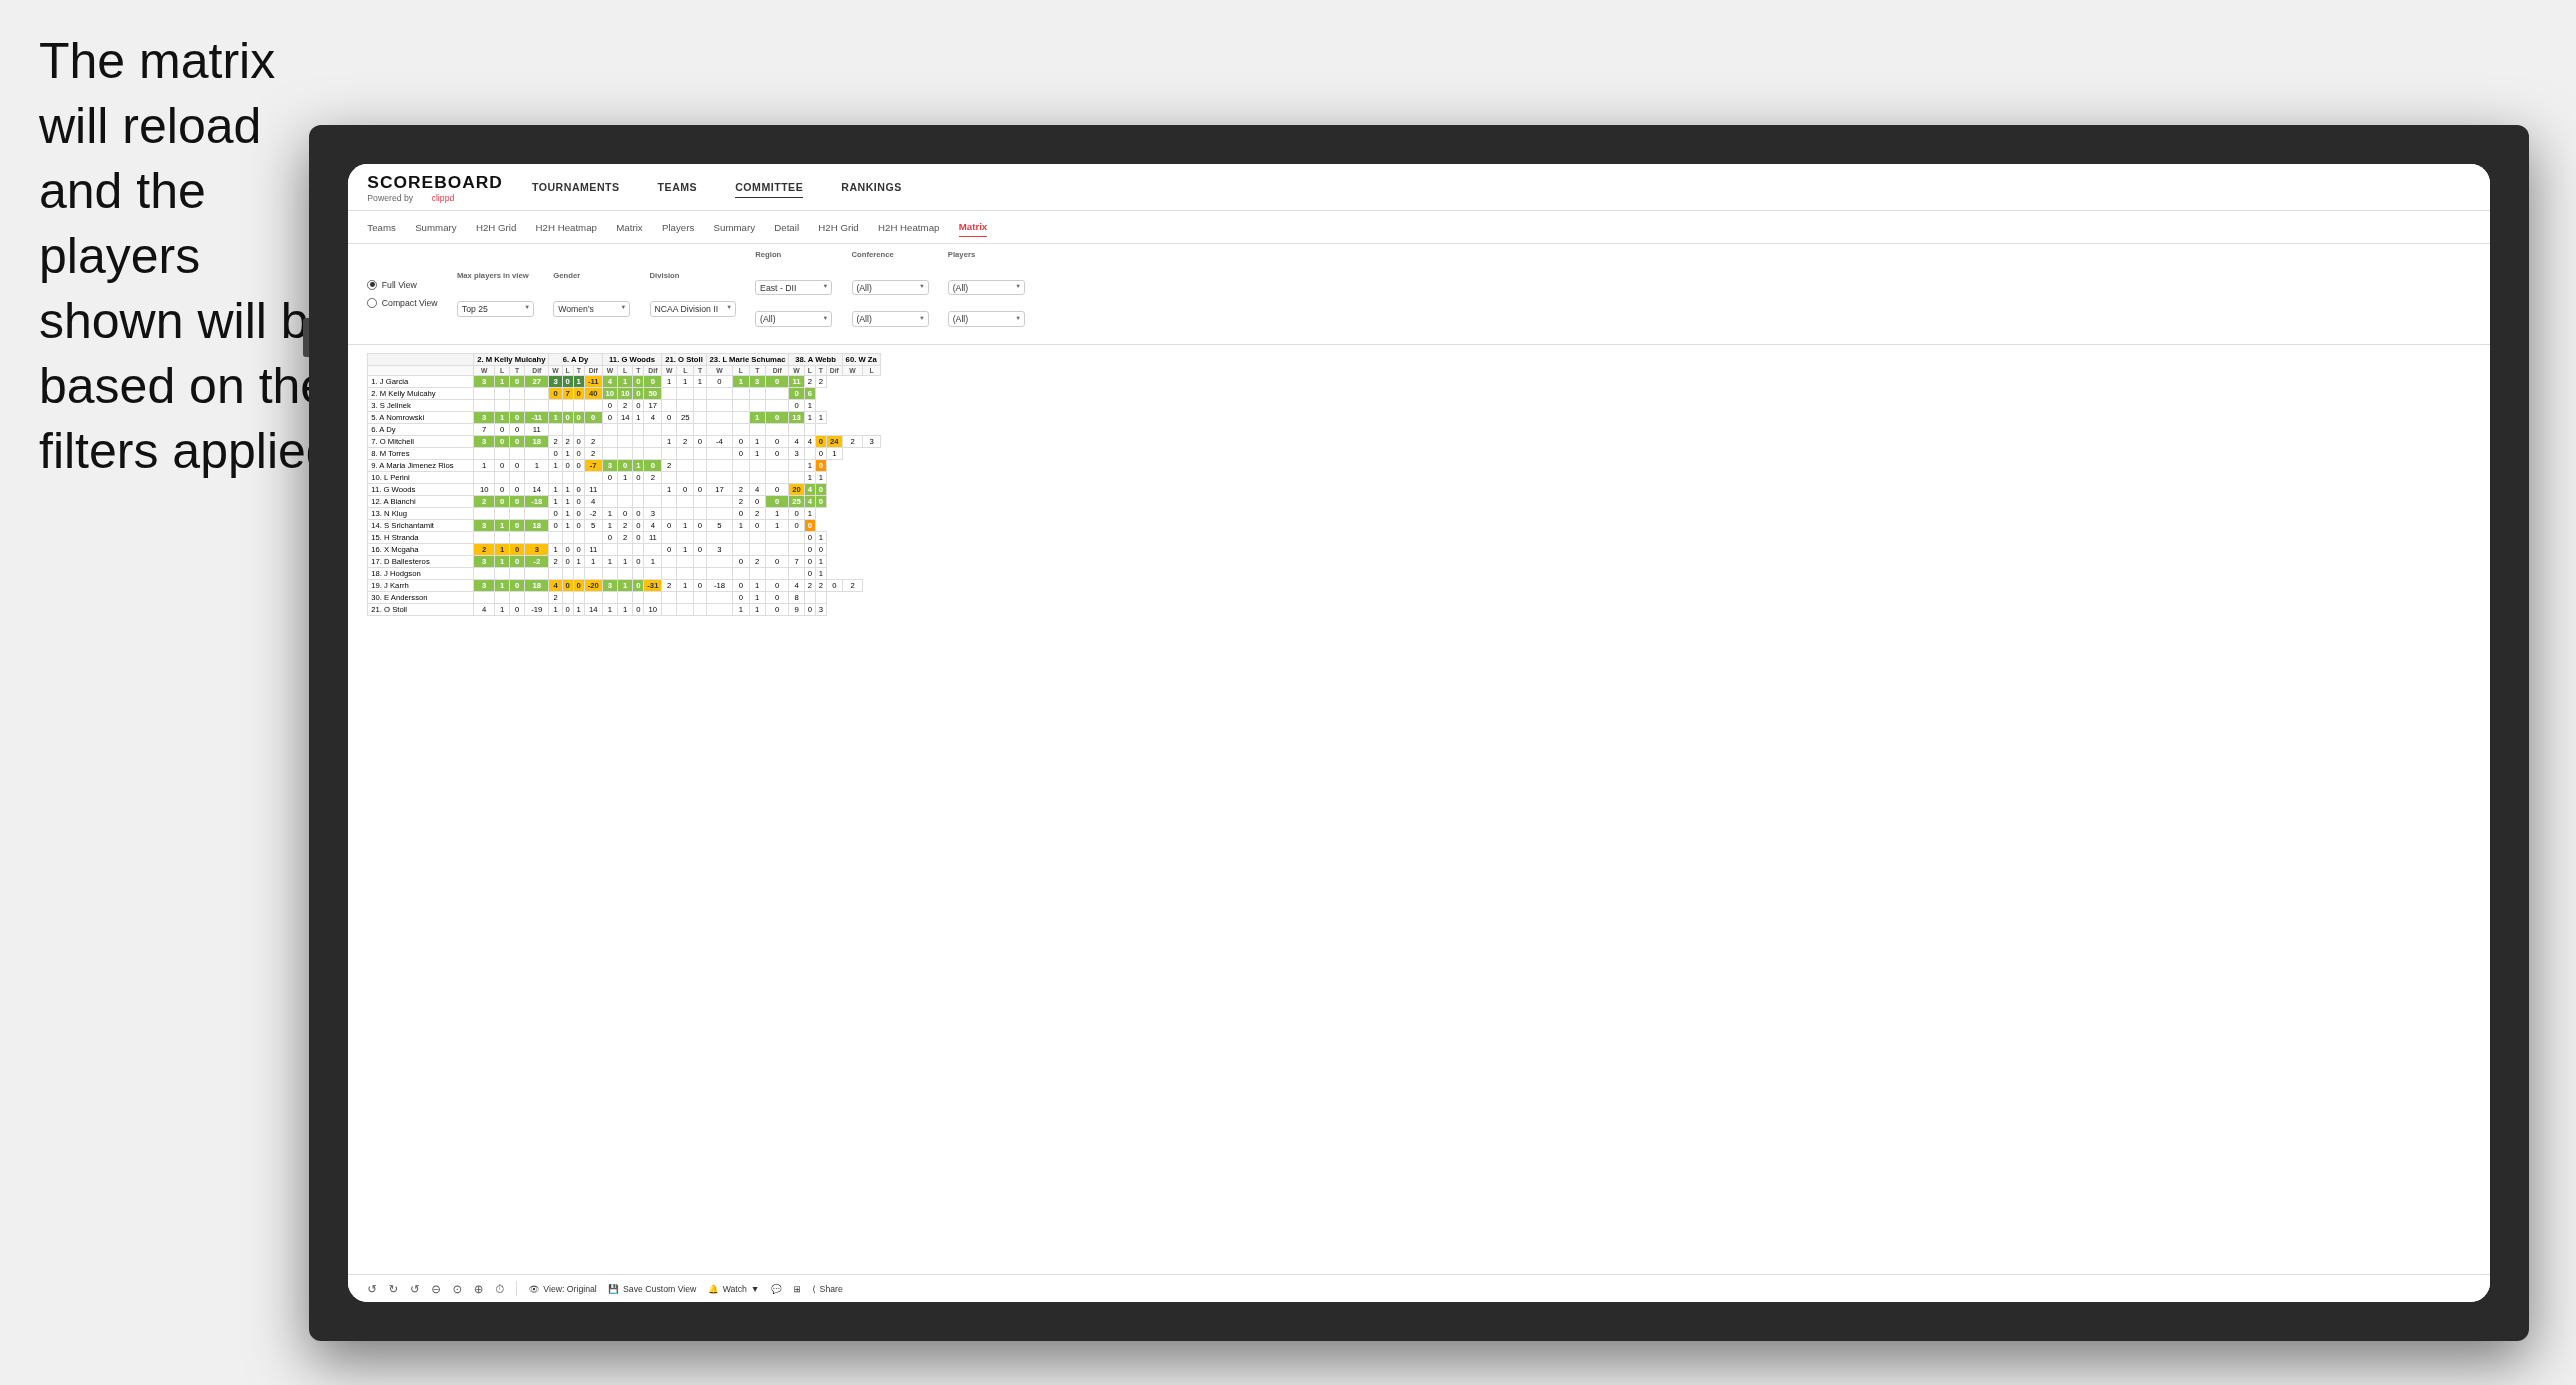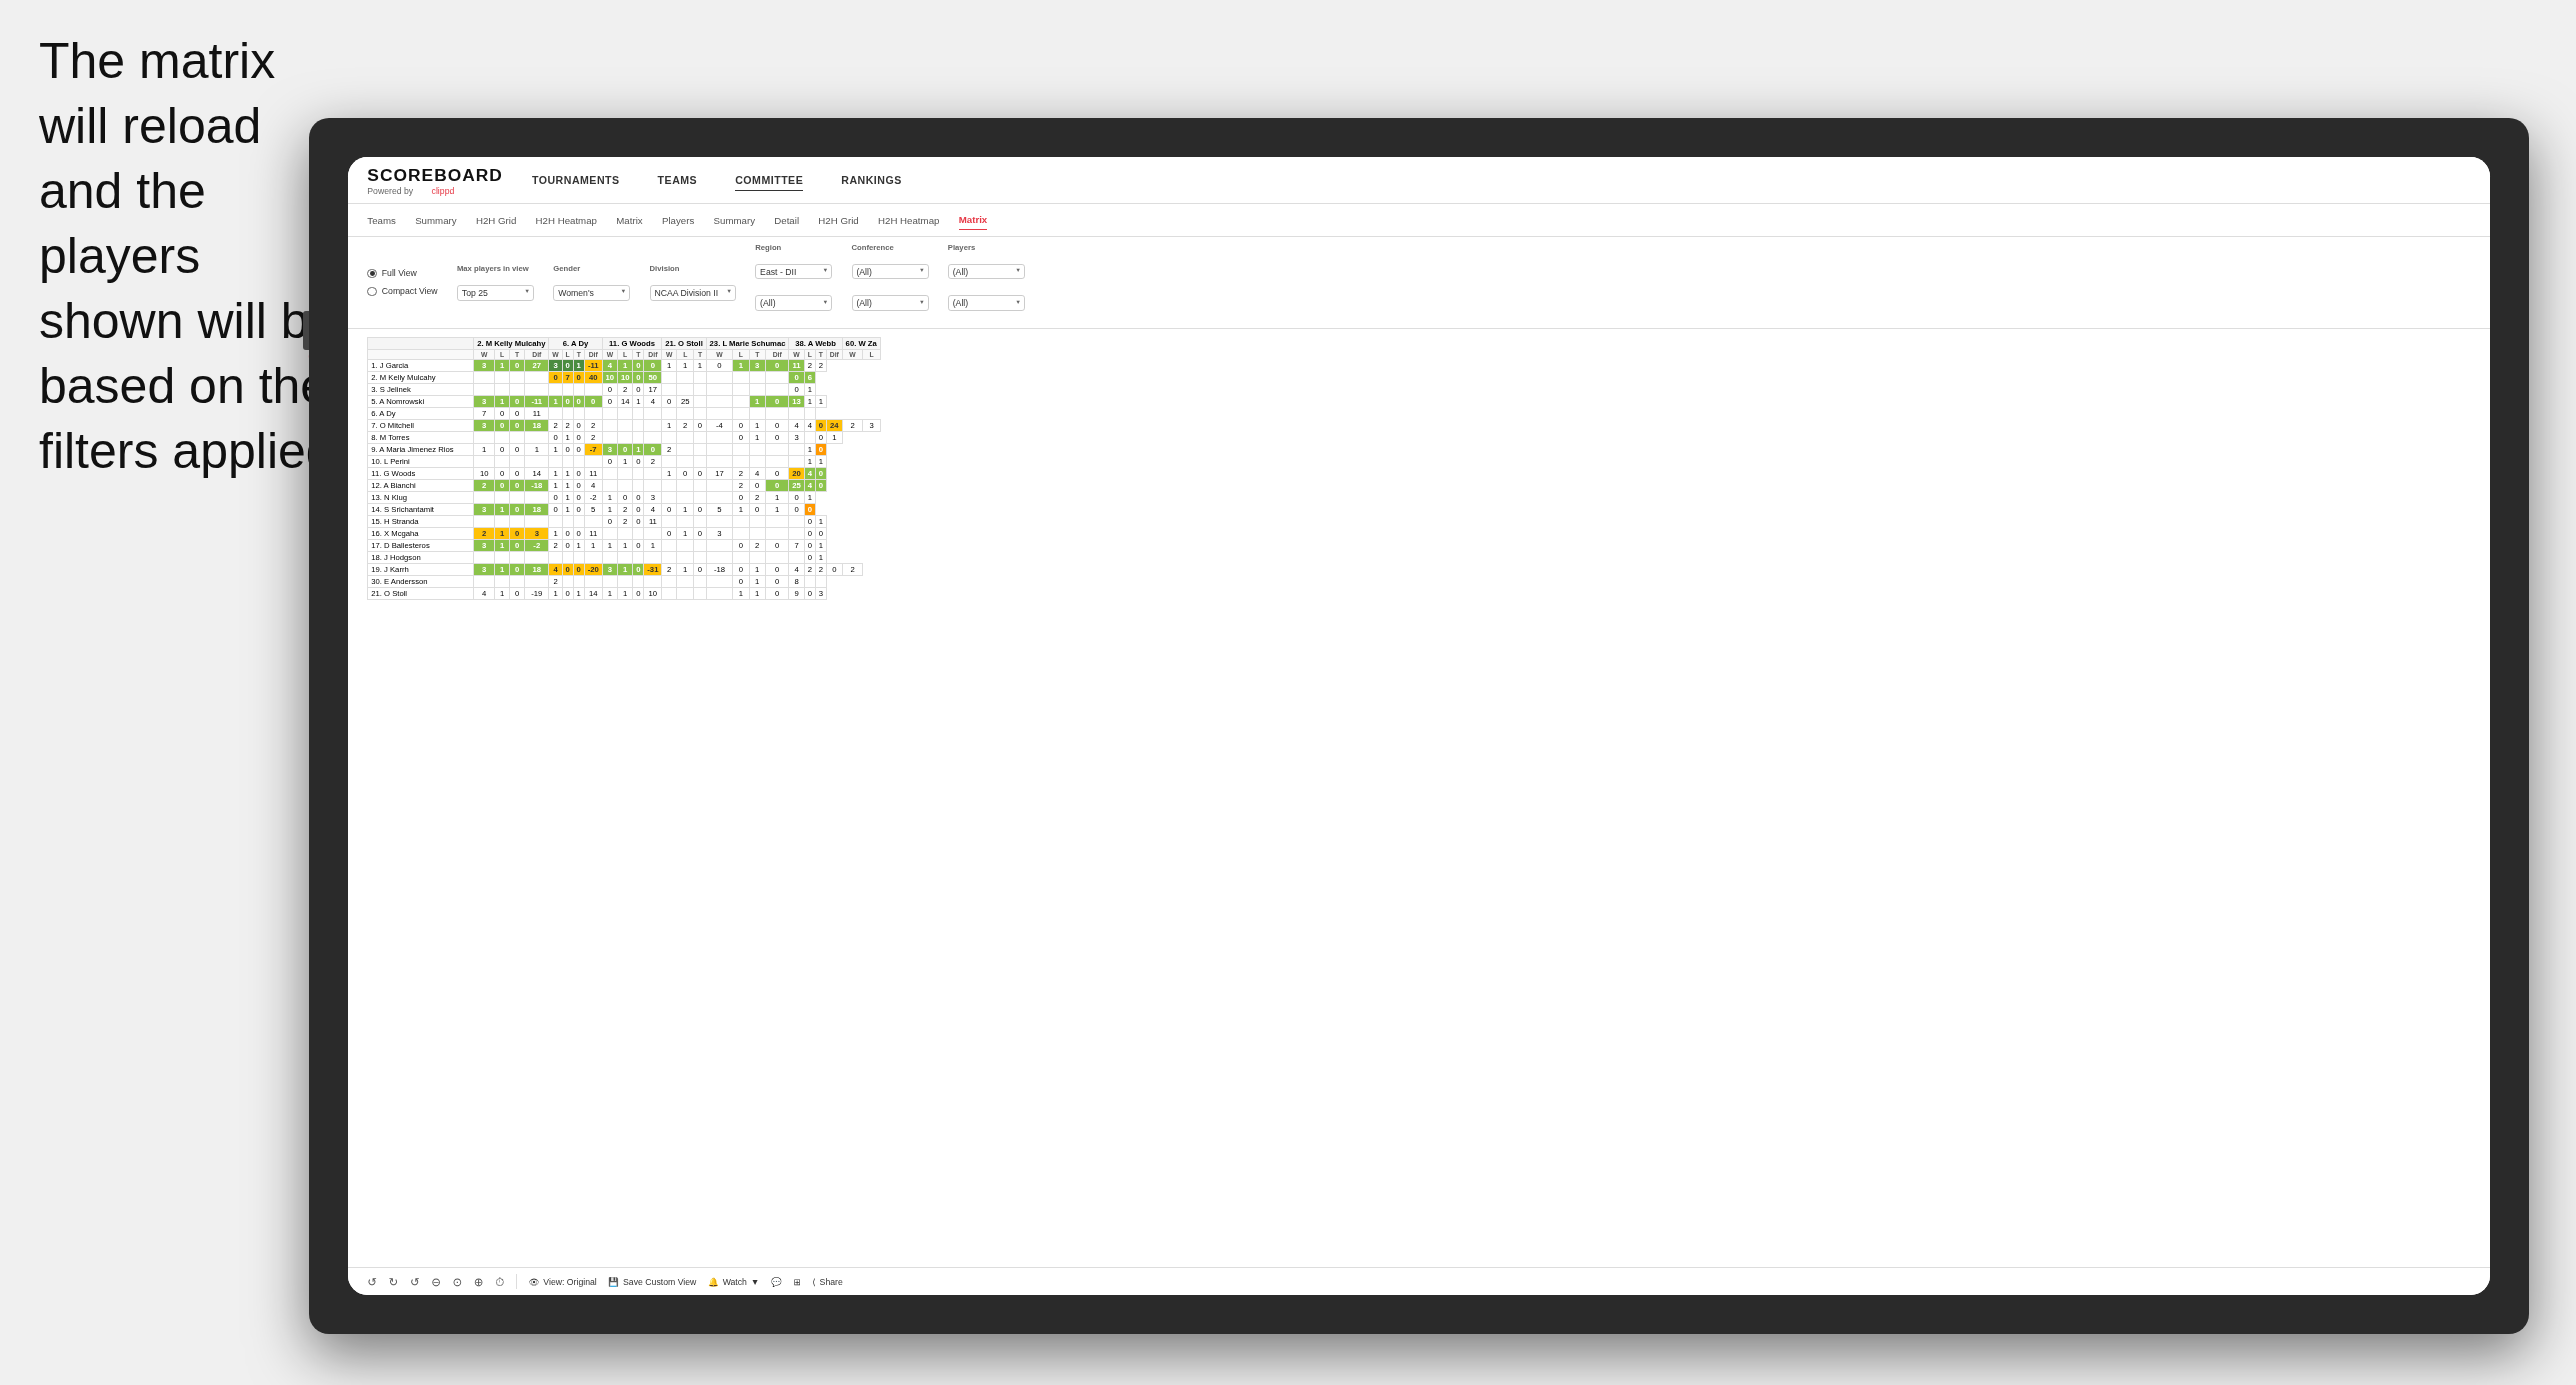--- a/index.html
+++ b/index.html
@@ -21,25 +21,25 @@
       font-weight: 400;
       color: #111;
       line-height: 1.3;
       width: 309px;
     }
 
     
     .tablet {
       position: absolute;
       left: 309px;
-      top: 118px;
+      top: 125px;
       width: 2220px;
       height: 1216px;
       background: #2a2a2a;
-      border-radius: 20px;
+      border-radius: 12px;
       box-shadow: 0 19.3px 58px rgba(0,0,0,0.5);
       padding: 39px;
     }
 
     .tablet-screen {
       width: 100%;
       height: 100%;
       background: #fff;
       border-radius: 19.3px;
       overflow: hidden;
@@ -157,21 +157,21 @@
       content: '';
       width: 4.8px;
       height: 4.8px;
       border-radius: 50%;
       background: #333;
     }
 
     .filter-group {
       display: flex;
       flex-direction: column;
-      gap: 9px;
+      gap: 18px;
     }
 
     .filter-label {
       font-size: 7.7px;
       color: #666;
       font-weight: 600;
     }
 
     .filter-select {
       font-size: 8.7px;

